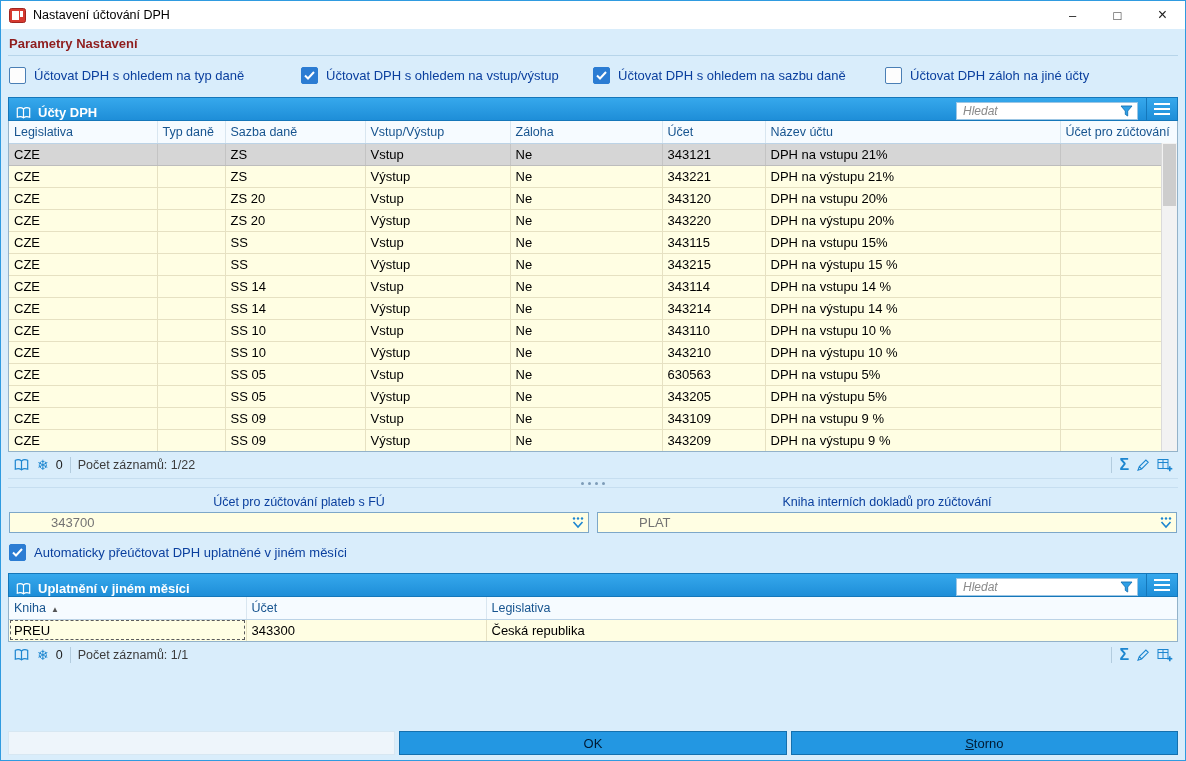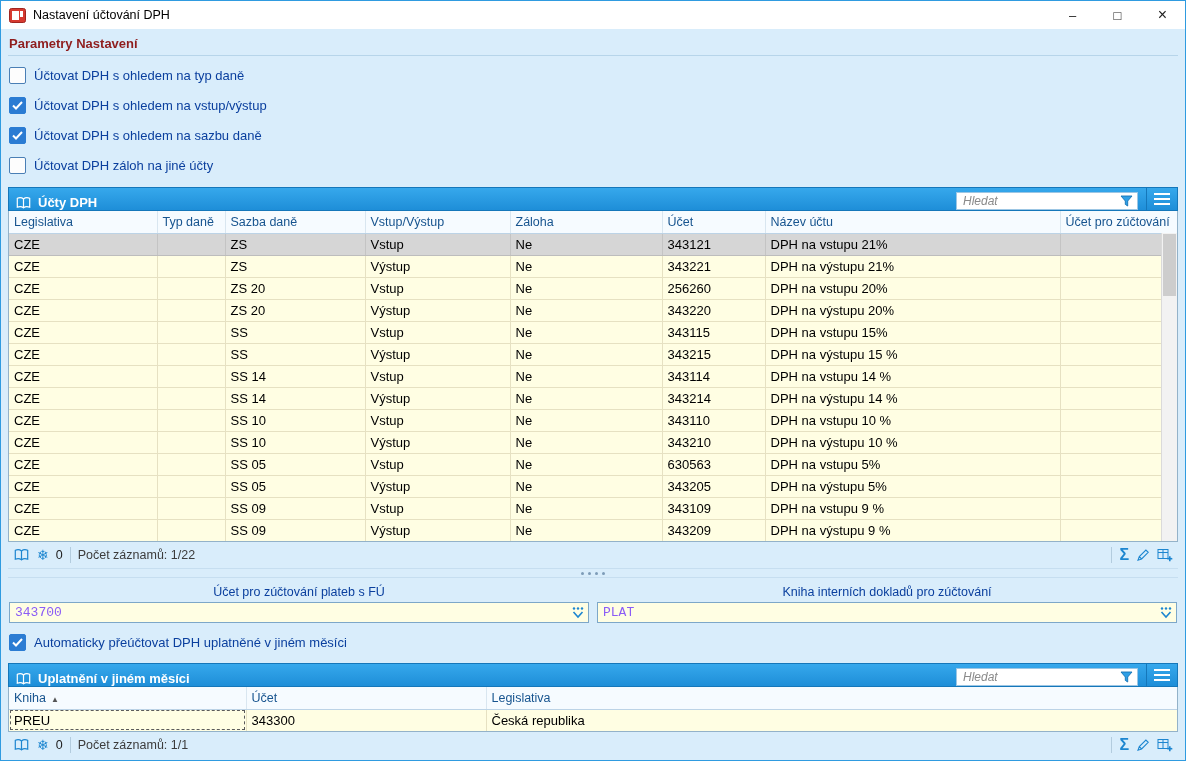--- a/index.html
+++ b/index.html
@@ -15,21 +15,21 @@
   .win-btn { width: 45px; height: 28px; display: flex; align-items: center; justify-content: center; font-size: 13px; color: #222; }
   .win-btn .glyph { line-height: 1; }
   .win-btn .close-g { font-size: 16px; }
   
   .content { flex: 1; padding: 3px 7px 5px; display: flex; flex-direction: column; overflow: hidden; }
   .section-title {
     color: #8f1d1d; font-weight: bold; font-size: 13px;
     padding: 4px 1px 4px; border-bottom: 1px solid #b7d5ea; flex: none;
   }
   
-  .checkbox-area { display: grid; grid-template-columns: 1fr; row-gap: 13px; margin: 11px 1px 13px; flex: none; }
+  .checkbox-area { display: grid; grid-template-columns: 1fr 1fr 1fr 1fr; row-gap: 13px; margin: 11px 1px 13px; flex: none; }
   .checkbox-item { display: flex; align-items: center; gap: 8px; }
   .cb {
     width: 17px; height: 17px; border: 1px solid #4a7fb5; background: #fdfdfd; border-radius: 2px;
     display: inline-flex; align-items: center; justify-content: center; flex: none;
   }
   .cb.checked { background: #2b7cd3; border-color: #2b7cd3; }
   .cb-label { color: #0a3f9e; font-size: 13px; }
   
   .grid-titlebar {
     height: 24px; background: linear-gradient(#36a8ec, #1e8ed8); border: 1px solid #1577ba;
@@ -78,21 +78,21 @@
   .st-spacer { flex: 1; }
   
   .splitter { height: 10px; display: flex; align-items: center; justify-content: center; gap: 4px; border-top: 1px solid #c6def0; border-bottom: 1px solid #c6def0; flex: none; }
   .splitter .dot { width: 3px; height: 3px; background: #7d9cb8; border-radius: 50%; }
   
   .fields { display: grid; grid-template-columns: 1fr 1fr; column-gap: 8px; margin: 5px 1px 9px; flex: none; }
   .field label { display: block; color: #0a3f9e; font-size: 12.5px; margin: 2px 0 3px; text-align: center; }
   .field .input { height: 21px; background: #fffee3; border: 1px solid #7da7c8; display: flex; align-items: center; padding: 0 3px 0 5px; }
   .field .input input {
     border: none; outline: none; background: transparent; flex: 1; min-width: 0;
-    font-family: Liberation Mono, monospace; font-size: 13px; color: #8b5cf6; cursor: text;
+    font-family: Liberation Sans, sans-serif; font-size: 13px; color: #737373; cursor: text; margin-left: 36px;
   }
   .reacc-cb { margin: 2px 1px 12px; flex: none; }
   
   .buttons { margin-top: auto; display: grid; grid-template-columns: 1fr 1fr 1fr; gap: 4px; padding-top: 4px; flex: none; }
   .btn-spacer { height: 24px; background: #eef5fb; border: 1px solid #d7e7f2; }
   .btn {
     height: 24px; background: #2397e2; border: 1px solid #1470ae; color: #001a33; font-size: 13px;
     font-family: "Liberation Sans", sans-serif; display: flex; align-items: center; justify-content: center;
   }
   .btn .lbl { display: block; }
@@ -222,21 +222,21 @@
               <td>343221</td>
               <td>DPH na výstupu 21%</td>
               <td></td>
             </tr>
             <tr>
               <td>CZE</td>
               <td></td>
               <td>ZS 20</td>
               <td>Vstup</td>
               <td>Ne</td>
-              <td>256260</td>
+              <td>343120</td>
               <td>DPH na vstupu 20%</td>
               <td></td>
             </tr>
             <tr>
               <td>CZE</td>
               <td></td>
               <td>ZS 20</td>
               <td>Výstup</td>
               <td>Ne</td>
               <td>343220</td>

